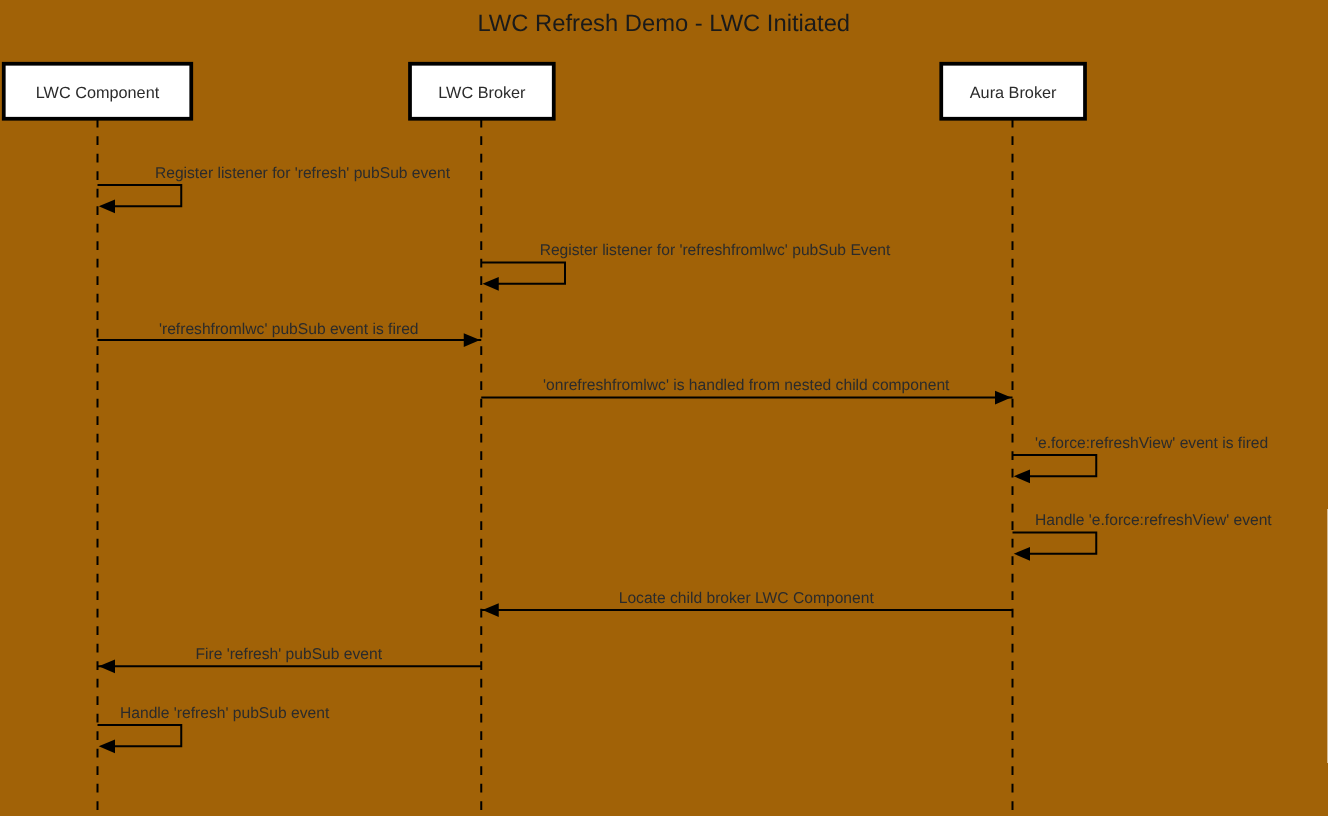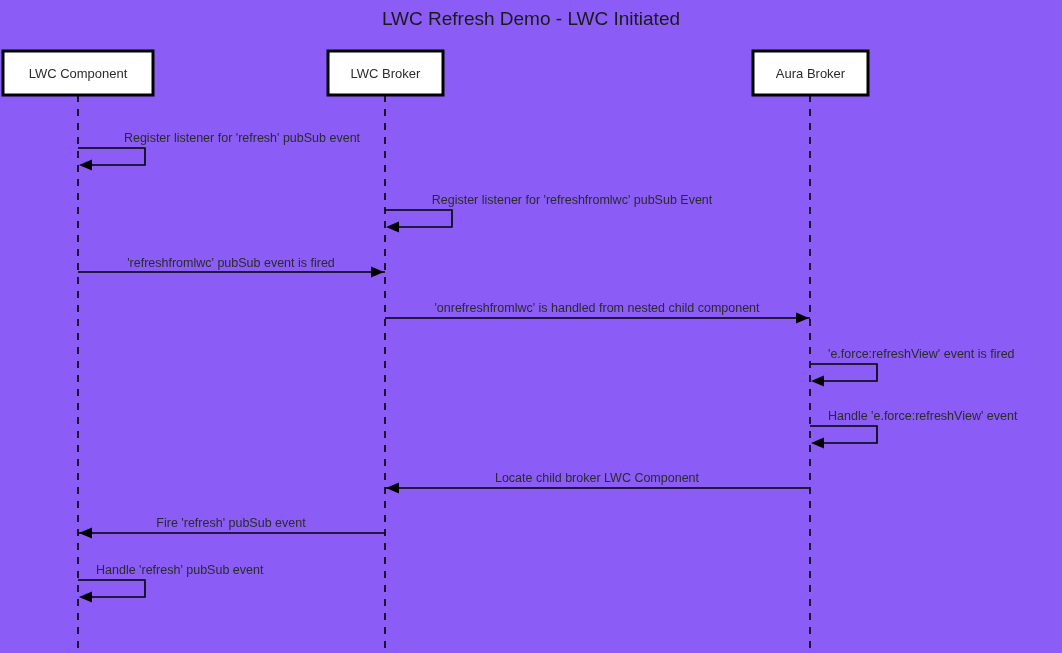--- a/index.html
+++ b/index.html
@@ -9,21 +9,21 @@
   }
   body {
     font-family: "Liberation Sans", sans-serif;
     color: #1a1a1a;
   }
   #diagram-root {
     position: relative;
     width: 1062px;
     height: 653px;
     overflow: hidden;
-    background: #8b5cf6;
+    background: #a16207;
   }
   #seq-svg {
     position: absolute;
     top: 0;
     left: 0;
     width: 1062px;
     height: 653px;
     display: block;
   }
   .diagram-title {

